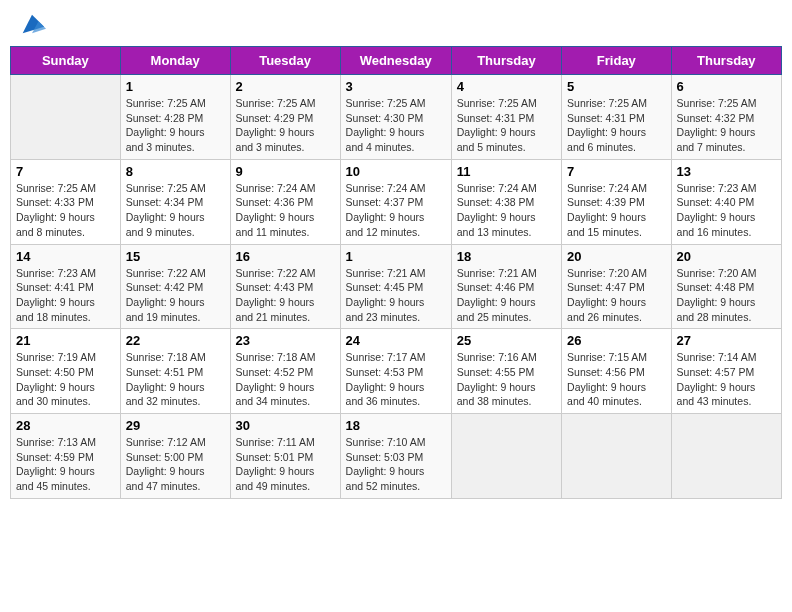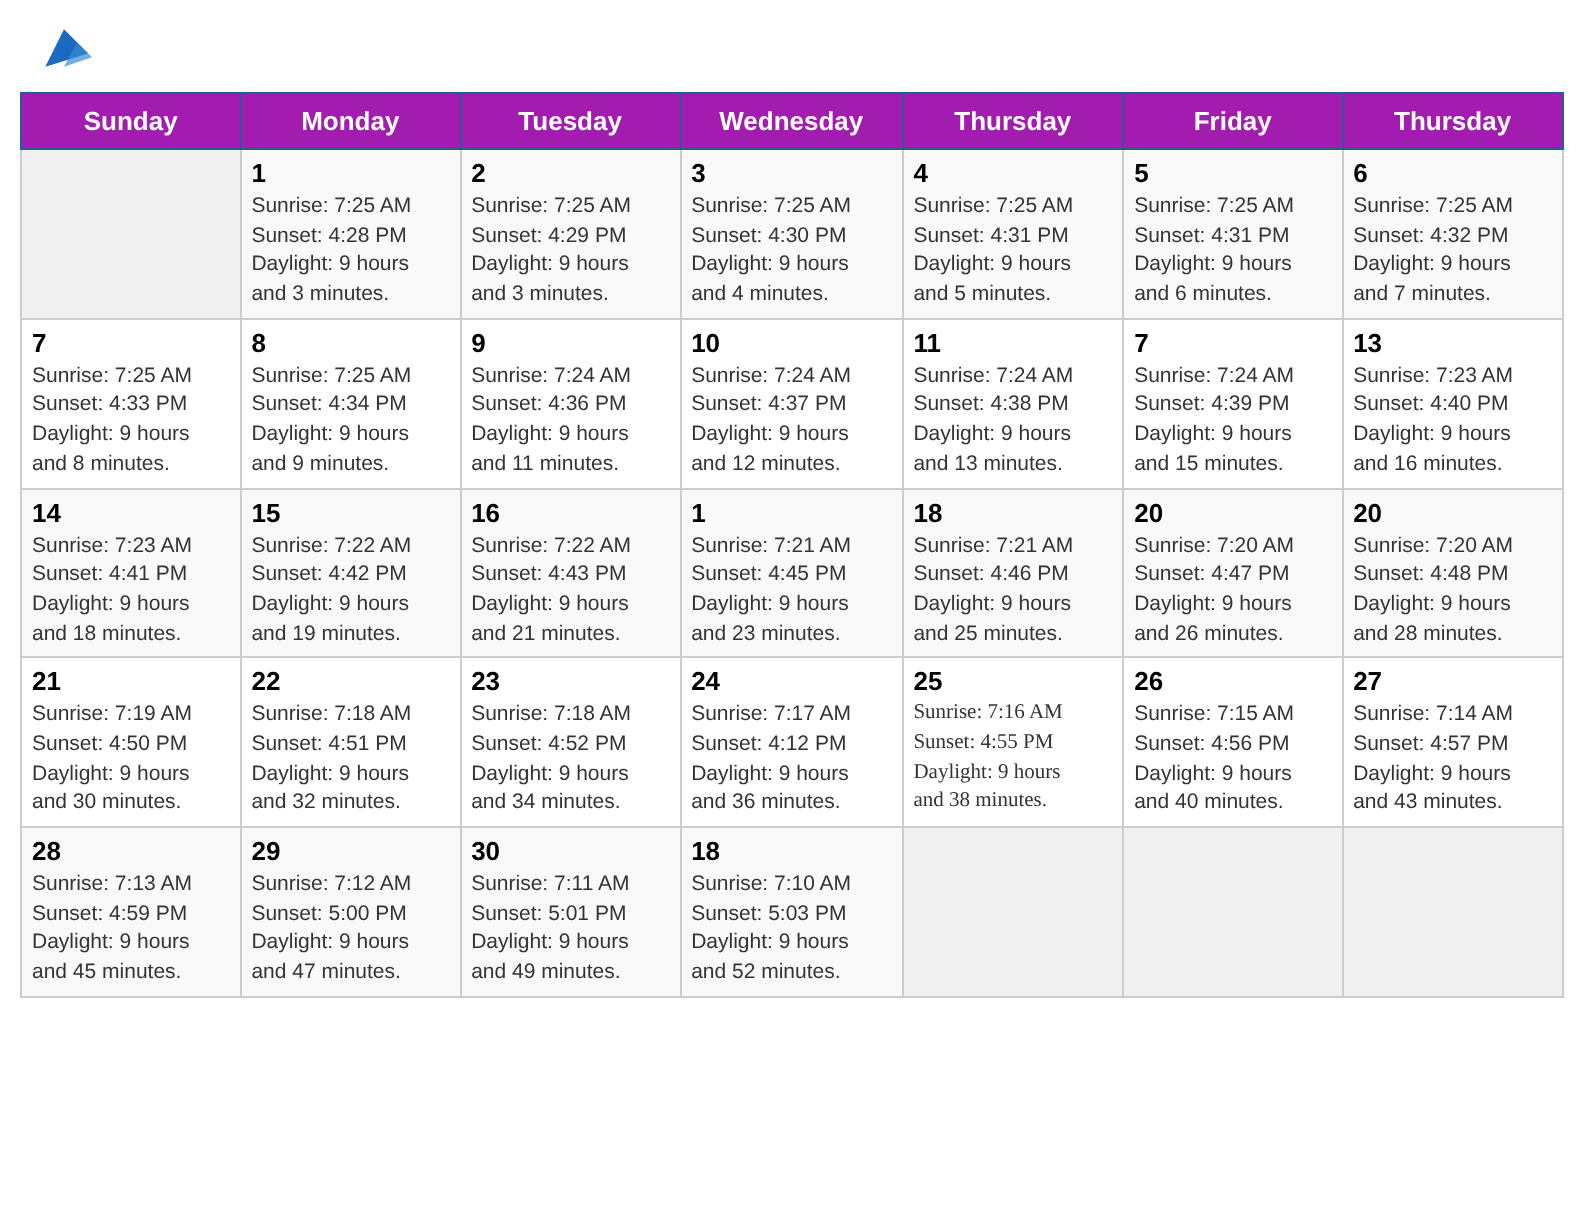--- a/index.html
+++ b/index.html
@@ -292,27 +292,27 @@
         <td>
           <span class="day-num">23</span>
           <div class="day-info" style="white-space: pre-line;">Sunrise: 7:18 AM
 Sunset: 4:52 PM
 Daylight: 9 hours
 and 34 minutes.</div>
         </td>
         <td>
           <span class="day-num">24</span>
           <div class="day-info" style="white-space: pre-line;">Sunrise: 7:17 AM
-Sunset: 4:12 PM
+Sunset: 4:53 PM
 Daylight: 9 hours
 and 36 minutes.</div>
         </td>
         <td>
           <span class="day-num">25</span>
-          <div class="day-info" style="white-space: pre-line; font-family: Liberation Serif, serif;">Sunrise: 7:16 AM
+          <div class="day-info" style="white-space: pre-line;">Sunrise: 7:16 AM
 Sunset: 4:55 PM
 Daylight: 9 hours
 and 38 minutes.</div>
         </td>
         <td>
           <span class="day-num">26</span>
           <div class="day-info" style="white-space: pre-line;">Sunrise: 7:15 AM
 Sunset: 4:56 PM
 Daylight: 9 hours
 and 40 minutes.</div>

